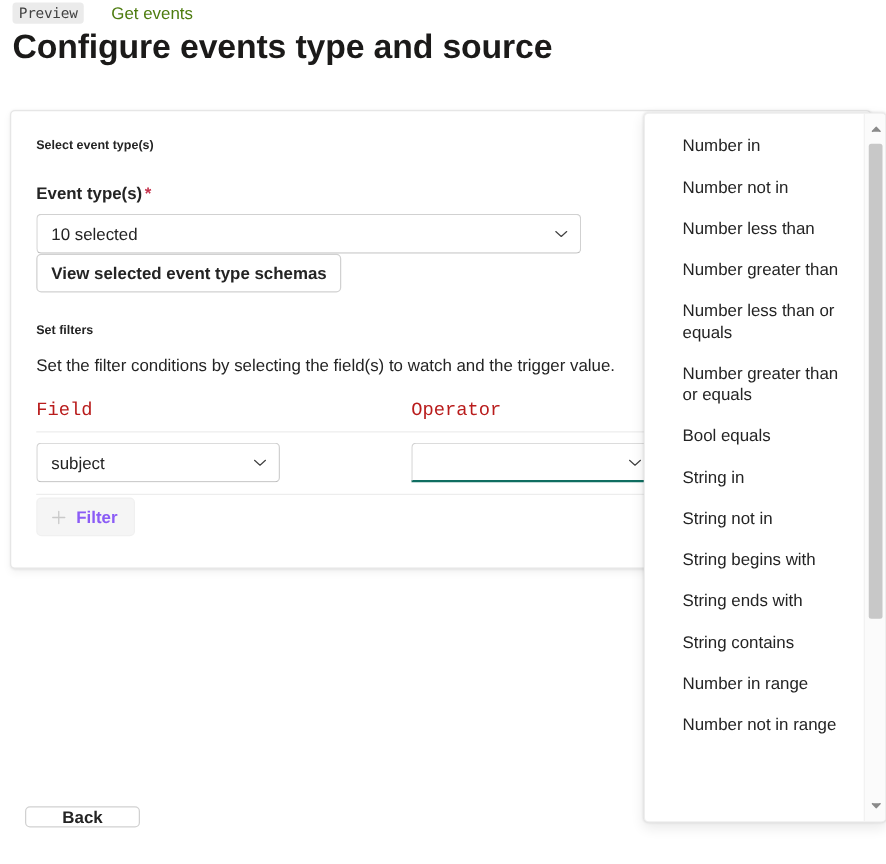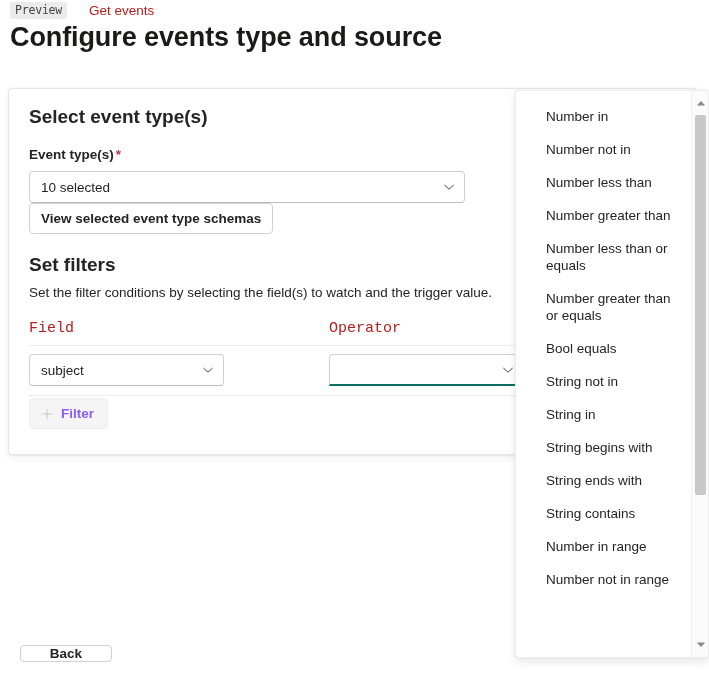--- a/index.html
+++ b/index.html
@@ -36,21 +36,21 @@
     color: #424242;
     font-size: 11.5px;
     line-height: 15px;
     padding: 1px 5px 1px 5px;
     border-radius: 3px;
     font-family: "DejaVu Sans Mono", monospace;
     letter-spacing: -0.2px;
   }
   .breadcrumb-text {
     font-size: 13.5px;
-    color: #b91c1c;
+    color: #4d7c0f;
     line-height: 17px;
   }
   .page-title {
     margin-top: 5px;
     font-size: 27px;
     font-weight: bold;
     color: #1b1a19;
     letter-spacing: -0.1px;
     line-height: 27px;
   }
@@ -67,21 +67,21 @@
     border-radius: 4px;
     box-sizing: border-box;
     box-shadow: 0 0.6px 1.8px rgba(0,0,0,0.07), 0 3px 7px rgba(0,0,0,0.05);
     overflow: hidden;
   }
   .card-inner {
     padding: 18px 20px 0 20px;
   }
 
   .section-heading {
-    font-size: 19px;
+    font-size: 10px;
     font-weight: bold;
     color: #242424;
     line-height: 20px;
   }
   .field-label {
     font-size: 13.5px;
     font-weight: bold;
     color: #242424;
     margin-top: 19px;
     line-height: 18px;
@@ -361,22 +361,22 @@
 
 <div class="dropdown-panel">
   <div class="dropdown-list" id="operator-dropdown-list">
       <div class="dropdown-item">Number in</div>
       <div class="dropdown-item">Number not in</div>
       <div class="dropdown-item">Number less than</div>
       <div class="dropdown-item">Number greater than</div>
       <div class="dropdown-item">Number less than or equals</div>
       <div class="dropdown-item">Number greater than or equals</div>
       <div class="dropdown-item">Bool equals</div>
+      <div class="dropdown-item">String in</div>
       <div class="dropdown-item">String not in</div>
-      <div class="dropdown-item">String in</div>
       <div class="dropdown-item">String begins with</div>
       <div class="dropdown-item">String ends with</div>
       <div class="dropdown-item">String contains</div>
       <div class="dropdown-item">Number in range</div>
       <div class="dropdown-item">Number not in range</div>
     </div>
   <div class="scrollbar">
     <div class="sb-arrow up">
       <svg viewBox="0 0 8 5" fill="none">
           <path d="M0.6 4.4L4 0.8l3.4 3.6" stroke="currentColor" stroke-width="1.1" fill="currentColor"></path>

